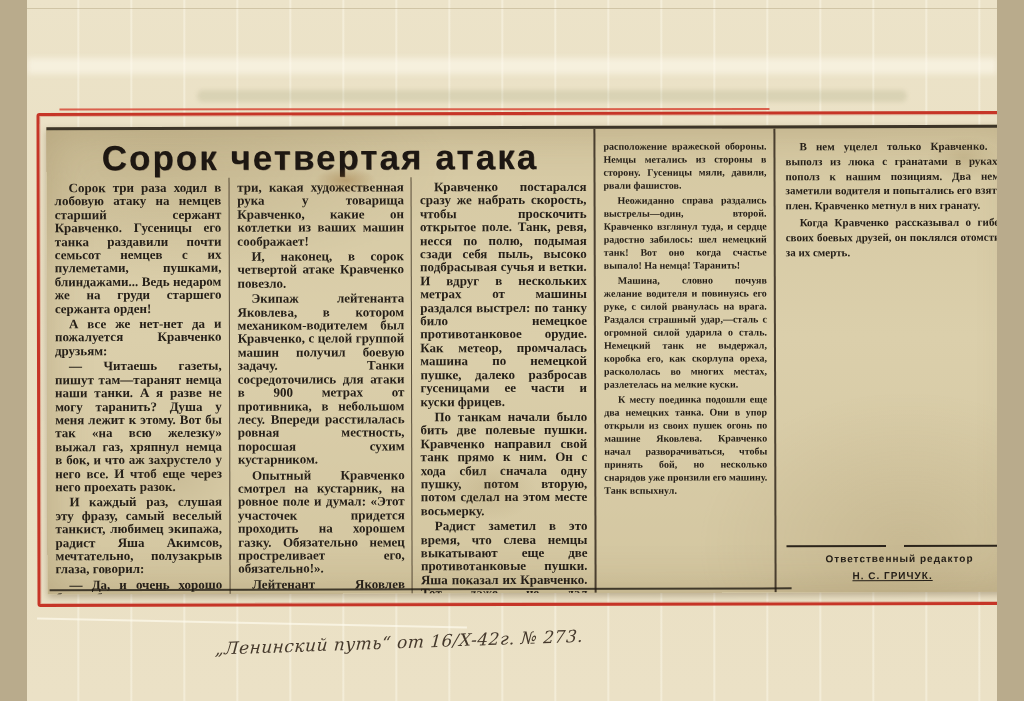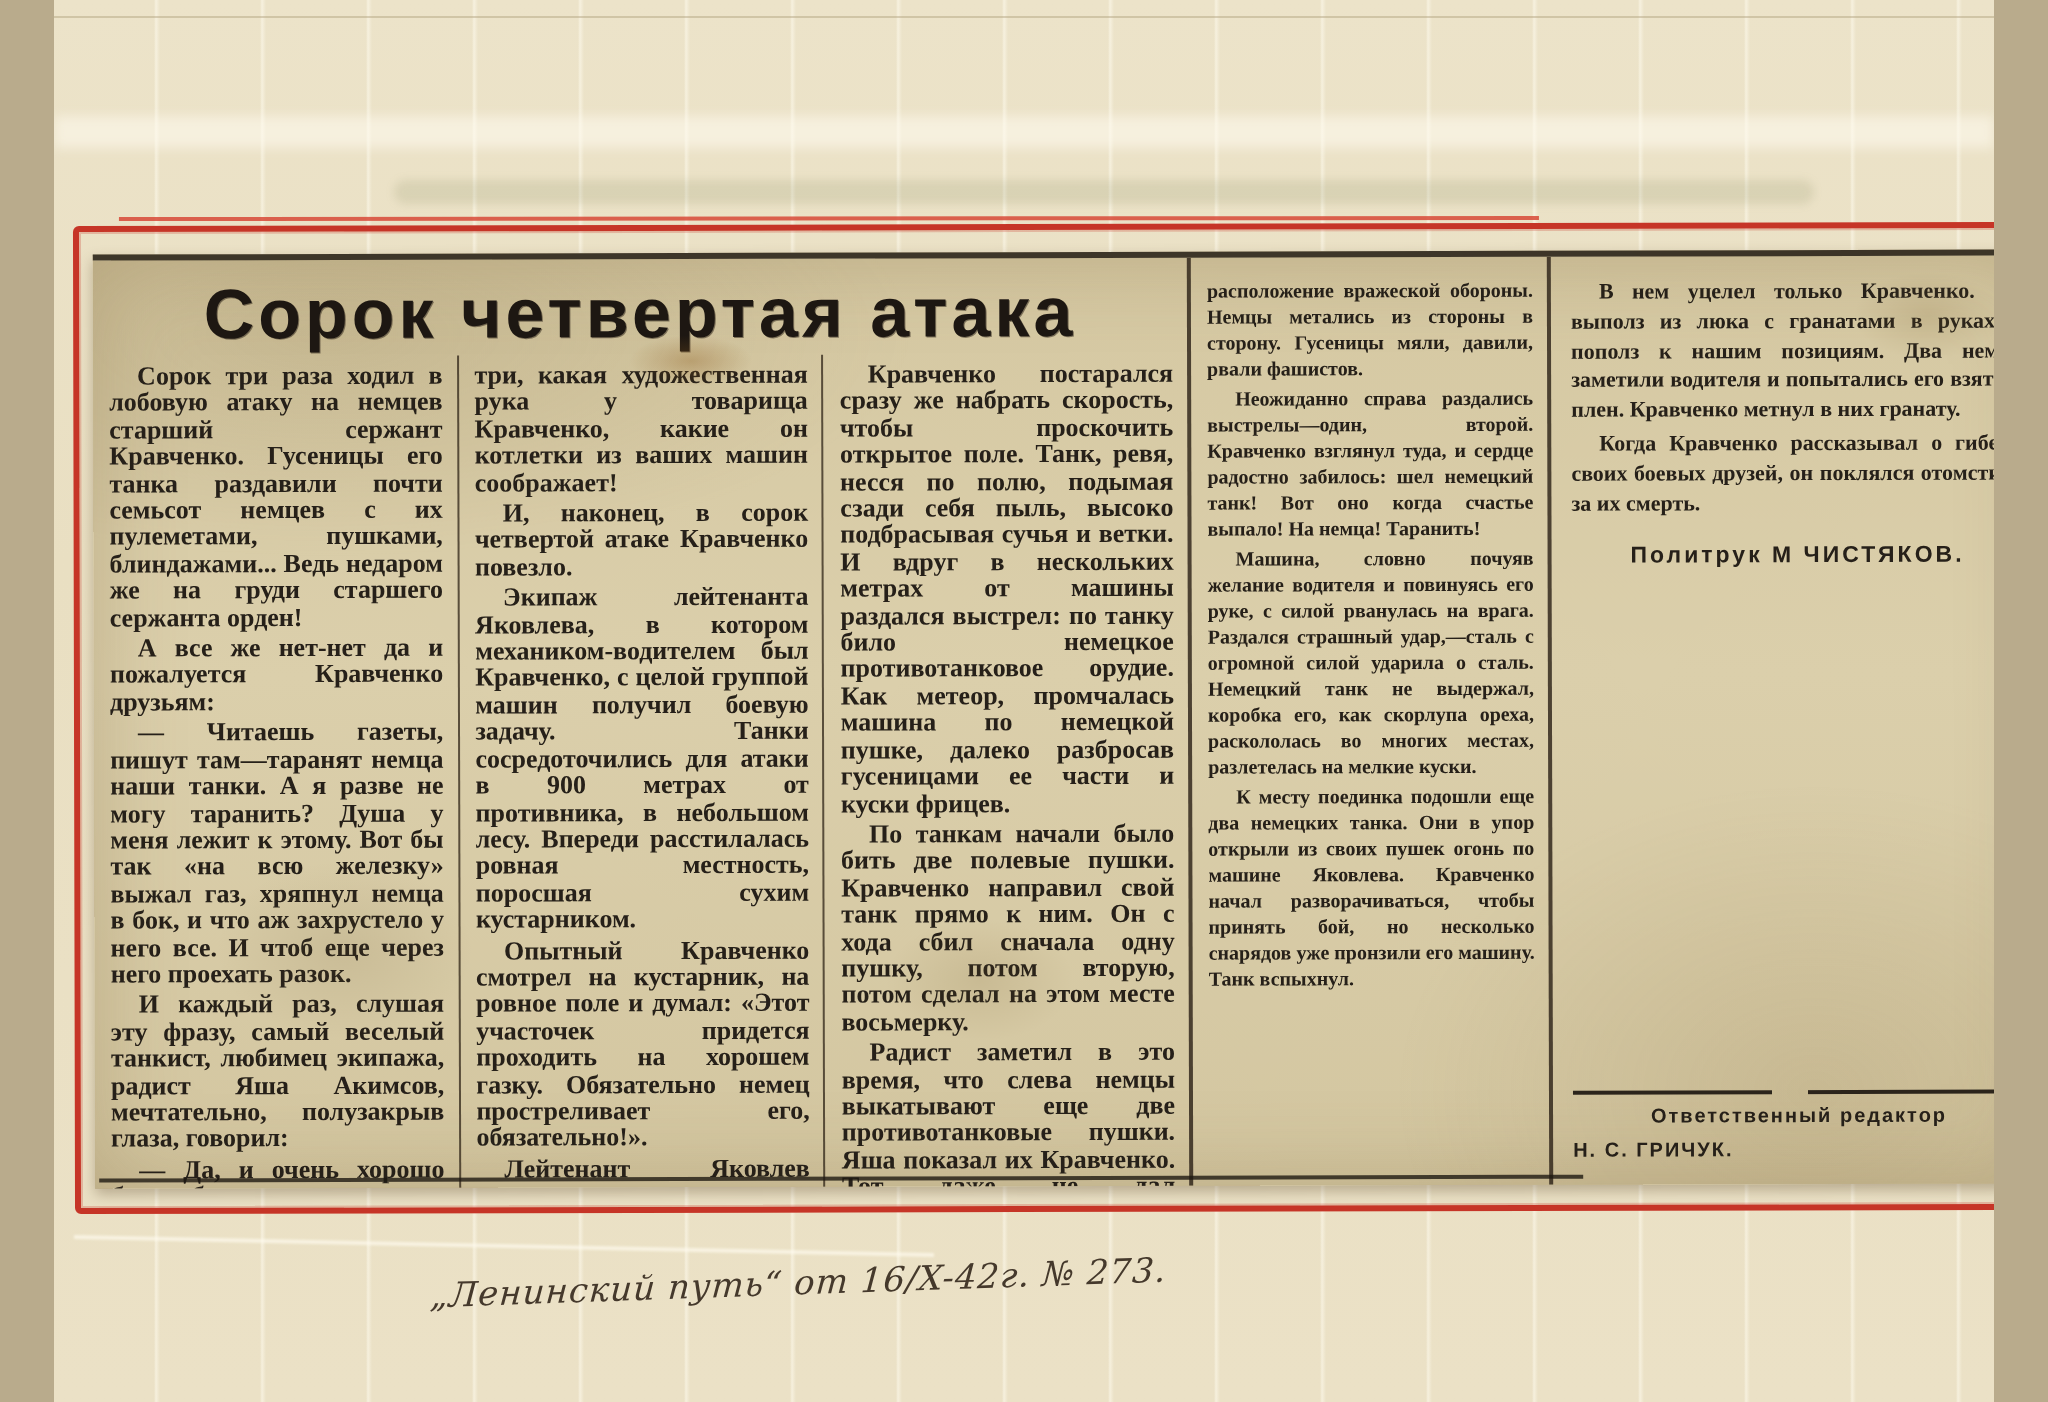--- a/index.html
+++ b/index.html
@@ -135,21 +135,21 @@
   }
   .editor-rule {
     margin-top: auto; height: 2px;
     background: linear-gradient(90deg, #2b241b 0 44%, transparent 44% 52%, #2b241b 52% 100%);
   }
   .editor1, .editor2 {
     font-family: "Liberation Sans", sans-serif;
     font-size: 10px; letter-spacing: 1px; text-indent: 0 !important;
   }
   .editor1 { margin-top: 5px !important; text-align: center; }
-  .editor2 { text-align: left; padding-right: 14px; }
+  .editor2 { text-align: center; padding-right: 14px; text-decoration: underline; }
 
   
   .handwriting {
     position: absolute; left: 188px; top: 632px; width: 380px;
     font-family: "DejaVu Serif", serif;
     font-style: italic;
     font-size: 17px; letter-spacing: 0.5px;
     color: #45392c;
     transform: rotate(-2deg) skewX(-6deg);
     white-space: nowrap;
@@ -204,21 +204,20 @@
     <div class="col col4">
       <p class="cont">расположение вражеской обороны. Немцы метались из стороны в сторону. Гусеницы мяли, давили, рвали фашистов.</p>
       <p>Неожиданно справа раздались выстрелы—один, второй. Кравченко взглянул туда, и сердце радостно забилось: шел немецкий танк! Вот оно когда счастье выпало! На немца! Таранить!</p>
       <p>Машина, словно почуяв желание водителя и повинуясь его руке, с силой рванулась на врага. Раздался страшный удар,—сталь с огромной силой ударила о сталь. Немецкий танк не выдержал, коробка его, как скорлупа ореха, раскололась во многих местах, разлетелась на мелкие куски.</p>
       <p>К месту поединка подошли еще два немецких танка. Они в упор открыли из своих пушек огонь по машине Яковлева. Кравченко начал разворачиваться, чтобы принять бой, но несколько снарядов уже пронзили его машину. Танк вспыхнул.</p>
     </div>
 
     <div class="col col5">
       <p>В нем уцелел только Кравченко. Он выполз из люка с гранатами в руках и пополз к нашим позициям. Два немца заметили водителя и попытались его взять в плен. Кравченко метнул в них гранату.</p>
       <p>Когда Кравченко рассказывал о гибели своих боевых друзей, он поклялся отомстить за их смерть.</p>
-      <p class="byline">Политрук М ЧИСТЯКОВ.</p>
       <div class="editor-rule"></div>
       <p class="editor1">Ответственный редактор</p>
       <p class="editor2">Н. С. ГРИЧУК.</p>
     </div>
   </div>
 
   <div class="handwriting">„Ленинский путь“ от 16/X-42г. № 273.</div>
 
 </div>
 

